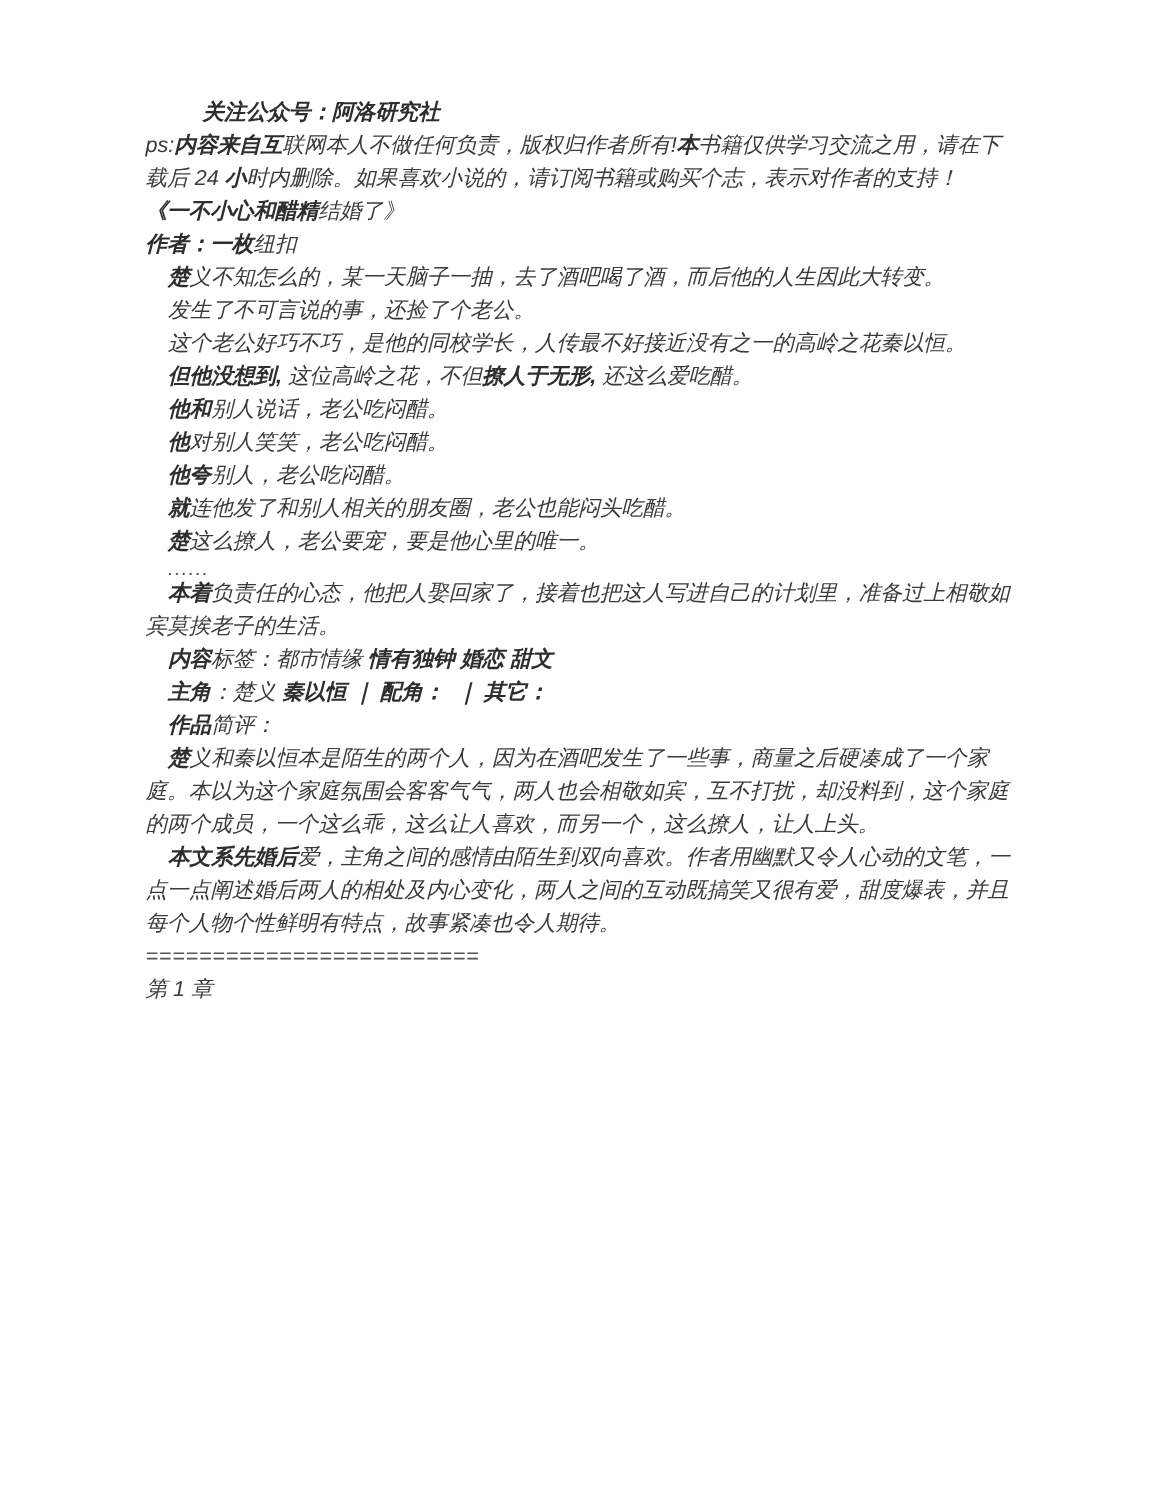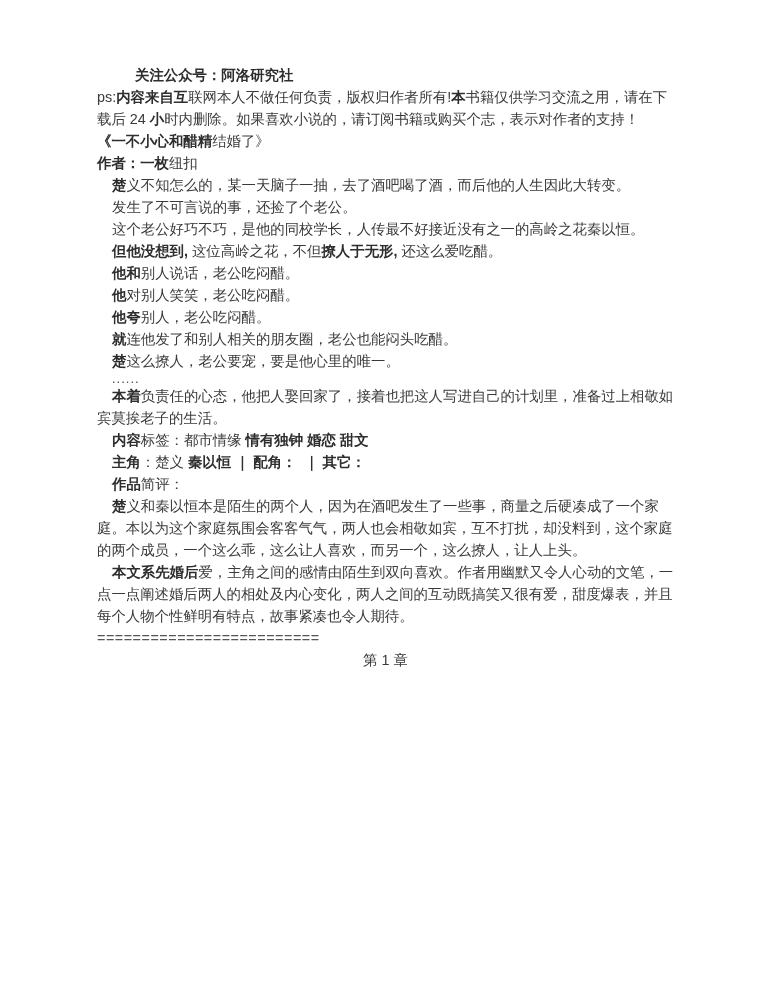--- a/index.html
+++ b/index.html
@@ -17,32 +17,33 @@
     min-height: 994px;
     padding: 64px 94px 40px 97px;
     font-size: 14.4px;
     line-height: 22px;
     text-align: left;
   }
   p.para {
     margin: 0;
     white-space: pre-wrap;
     word-break: break-all;
+    font-style: italic;
   }
   .seg-b { font-weight: bold; color: #2e2e2e; }
   .seg-r { font-weight: normal; }
   .indent { text-indent: 15px; }
   .big-indent { text-indent: 38px; }
   .dots-line { line-height: 13px; font-size: 13px; letter-spacing: 1px; color: #4a4a4a; }
   .sep-line { color: #555555; letter-spacing: 0.5px; }
   .gap-title { margin-top: 11px; }
   .gap-synopsis { margin-top: 38px; }
   .gap-tags { margin-top: 20px; }
   .gap-review { margin-top: 28px; }
-  .gap-chapter { margin-top: 21px; text-align: center; }
+  .gap-chapter { margin-top: 21px; }
 </style>
 </head>
 <body>
 
 <div class="doc">
   <div>
       <p class="para big-indent"><span class="seg-b">关注公众号：阿洛研究社</span></p>
       <p class="para"><span class="seg-r">ps:</span><span class="seg-b">内容来自互</span><span class="seg-r">联网本人不做任何负责，版权归作者所有!</span><span class="seg-b">本</span><span class="seg-r">书籍仅供学习交流之用，请在下载后 24 </span><span class="seg-b">小</span><span class="seg-r">时内删除。如果喜欢小说的，请订阅书籍或购买个志，表示对作者的支持！</span></p>
       <p class="para gap-title"><span class="seg-b">《一不小心和醋精</span><span class="seg-r">结婚了》</span></p>
       <p class="para"><span class="seg-b">作者：一枚</span><span class="seg-r">纽扣</span></p>

